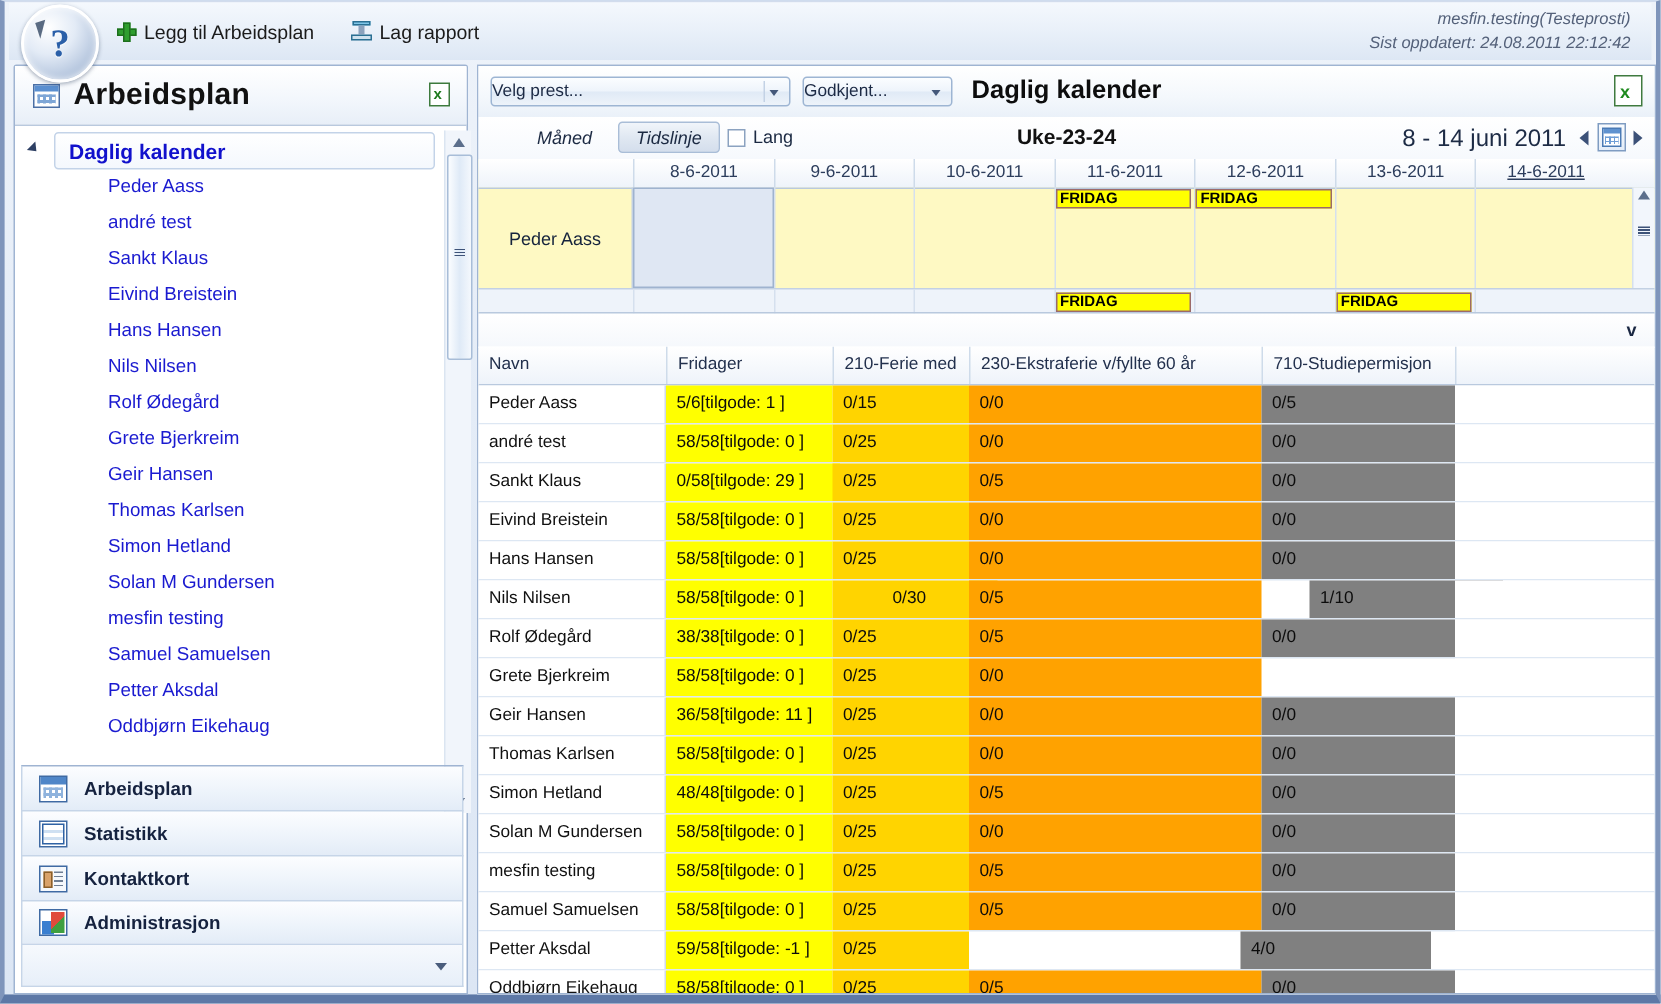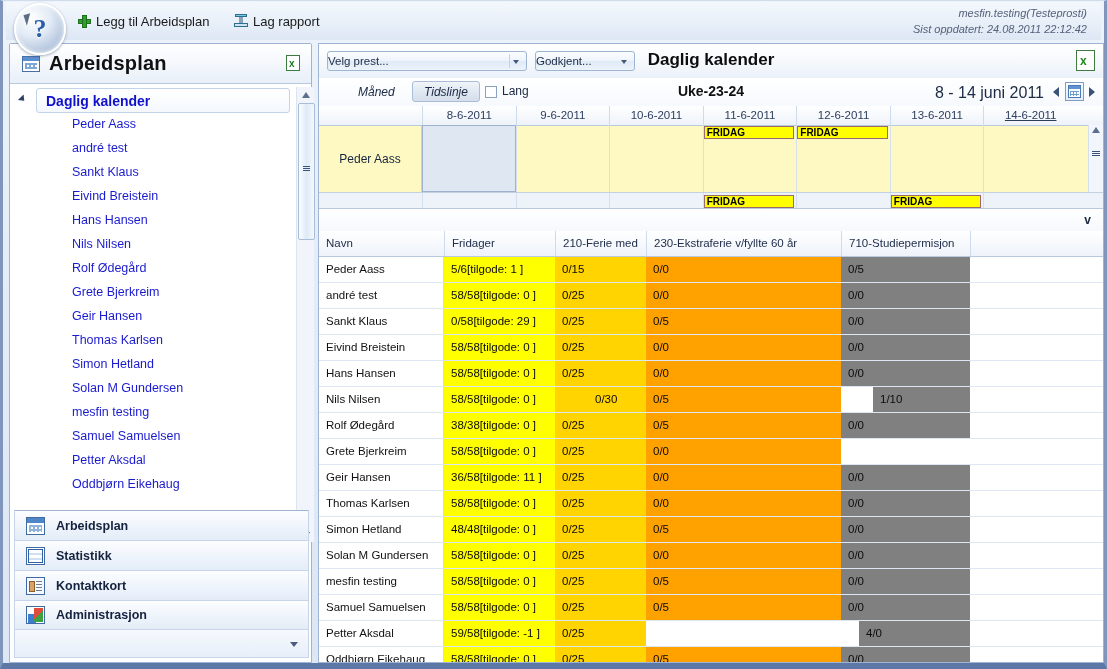--- a/index.html
+++ b/index.html
@@ -527,21 +527,21 @@
             <div class="td c-210" style="left: 236px; width: 91px;">0/25</div>
             <div class="td c-230" style="left: 327px; width: 195px;">0/5</div>
             <div class="td c-710" style="left: 522px; width: 129px;">0/0</div>
             <div class="td c-pad" style="left: 651px; width: 133px;"></div>
             <div class="vline" style="left: 124px;"></div>
           </div>
           <div class="trow">
             <div class="td c-pad name" style="left: 0px; width: 125px;">Petter  Aksdal</div>
             <div class="td c-fri" style="left: 125px; width: 111px;">59/58[tilgode: -1 ]</div>
             <div class="td c-210" style="left: 236px; width: 91px;">0/25</div>
-            <div class="td c-710" style="left: 540px; width: 127px;">4/0</div>
+            <div class="td c-710" style="left: 508px; width: 127px;">4/0</div>
             <div class="td c-pad" style="left: 651px; width: 133px;"></div>
             <div class="vline" style="left: 124px;"></div>
           </div>
           <div class="trow">
             <div class="td c-pad name" style="left: 0px; width: 125px;">Oddbjørn  Eikehaug</div>
             <div class="td c-fri" style="left: 125px; width: 111px;">58/58[tilgode: 0 ]</div>
             <div class="td c-210" style="left: 236px; width: 91px;">0/25</div>
             <div class="td c-230" style="left: 327px; width: 195px;">0/5</div>
             <div class="td c-710" style="left: 522px; width: 129px;">0/0</div>
             <div class="td c-pad" style="left: 651px; width: 133px;"></div>

